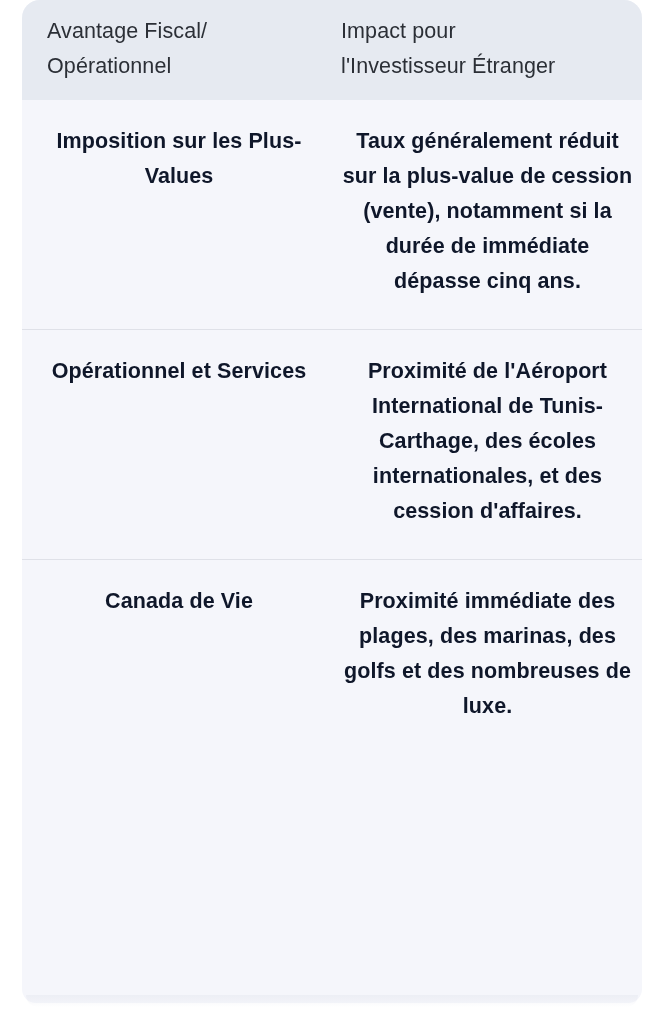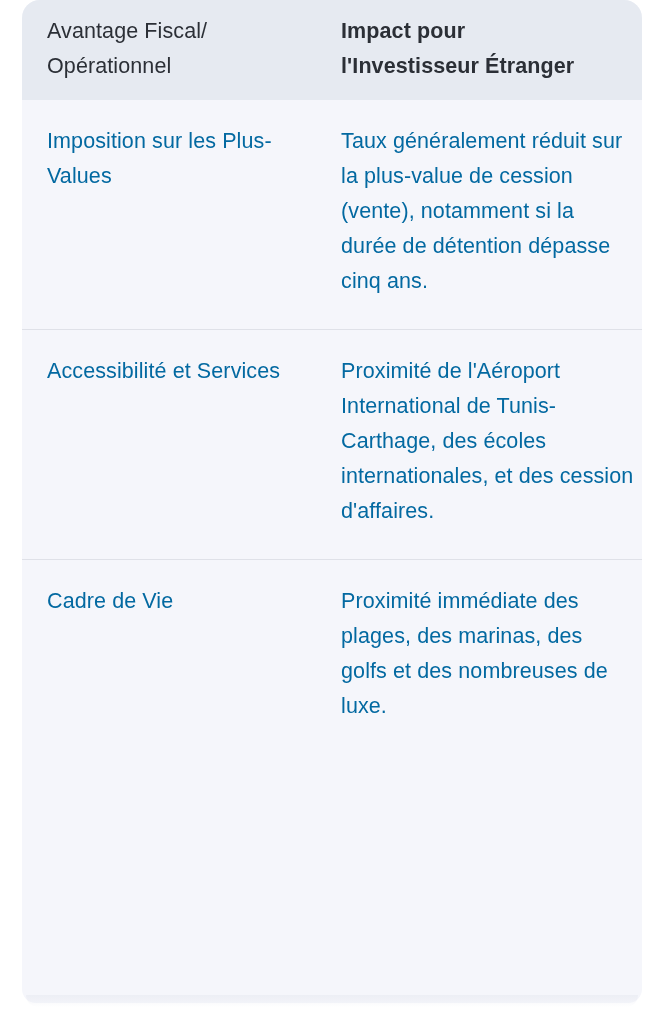--- a/index.html
+++ b/index.html
@@ -57,38 +57,37 @@
     padding: 14px 16px 16px 25px;
     font-size: 21.5px;
     line-height: 35px;
     font-weight: 400;
     color: #2b2f36;
     letter-spacing: 0.1px;
   }
   thead th.cell-right {
     padding-left: 14px;
     padding-right: 16px;
-    font-weight: bold;
   }
 
   
   tbody tr {
     background: #f5f6fb;
   }
   tbody tr + tr td {
     border-top: 1.5px solid #dfe1e8;
   }
   tbody td {
-    text-align: left;
+    text-align: center;
     vertical-align: top;
     padding: 24px 16px 30px 25px;
     font-size: 21.5px;
     line-height: 35px;
-    font-weight: 400;
-    color: #0369a1;
+    font-weight: 700;
+    color: #0f172a;
     letter-spacing: 0.1px;
   }
   tbody td.cell-right {
     padding-left: 14px;
     padding-right: 8px;
   }
   tbody tr:last-child td {
     padding-bottom: 36px;
   }
 
@@ -119,28 +118,28 @@
       <thead>
         <tr>
           <th class="cell-left">Avantage Fiscal/<br>Opérationnel</th>
           <th class="cell-right">Impact pour<br>l'Investisseur Étranger</th>
         </tr>
       </thead>
 
       <tbody>
         <tr>
           <td class="cell-left">Imposition sur les Plus-Values</td>
-          <td class="cell-right">Taux généralement réduit sur la plus-value de cession (vente), notamment si la durée de détention dépasse cinq ans.</td>
+          <td class="cell-right">Taux généralement réduit sur la plus-value de cession (vente), notamment si la durée de immédiate dépasse cinq ans.</td>
         </tr>
         <tr>
-          <td class="cell-left">Accessibilité et Services</td>
+          <td class="cell-left">Opérationnel et Services</td>
           <td class="cell-right">Proximité de l'Aéroport International de Tunis-Carthage, des écoles internationales, et des cession d'affaires.</td>
         </tr>
         <tr>
-          <td class="cell-left">Cadre de Vie</td>
+          <td class="cell-left">Canada de Vie</td>
           <td class="cell-right">Proximité immédiate des plages, des marinas, des golfs et des nombreuses de luxe.</td>
         </tr>
       </tbody>
     </table>
   </div>
 
   <div class="card-bottom-shade"></div>
 
 </div>
 

